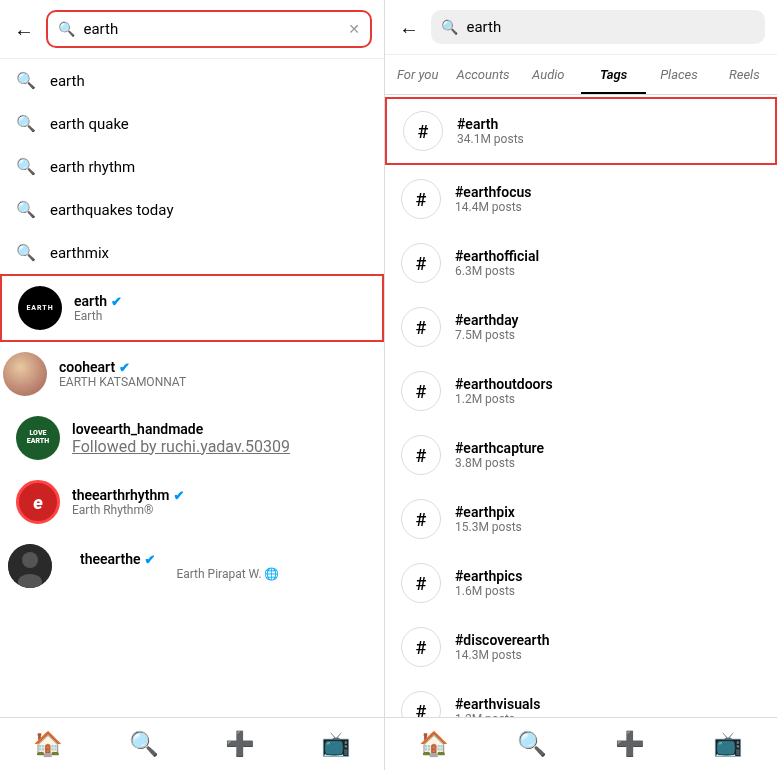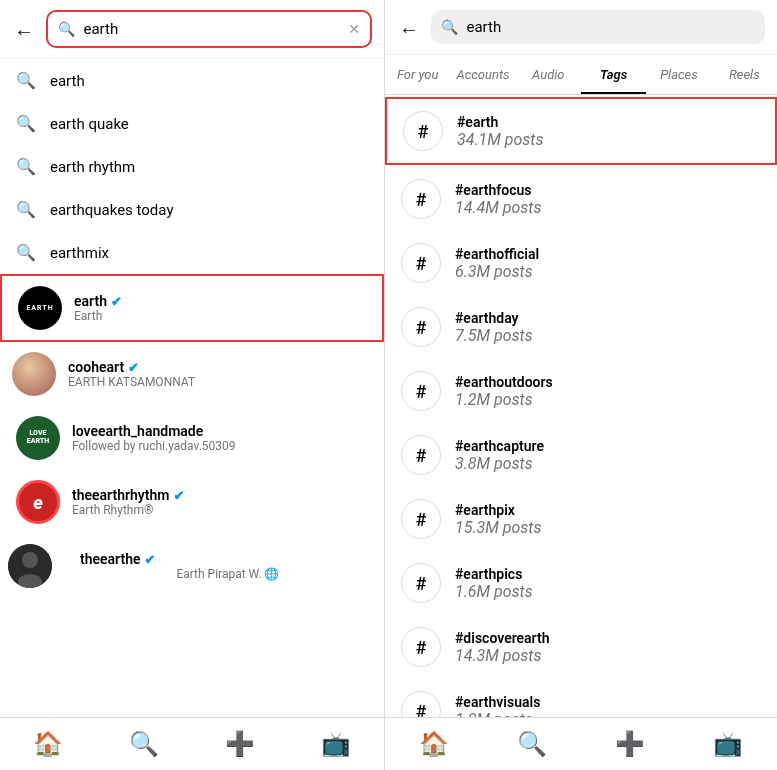--- a/index.html
+++ b/index.html
@@ -109,22 +109,23 @@
       color: #0095f6;
       font-size: 13px;
     }
 
     .account-sub {
       font-size: 12px;
       color: #737373;
     }
 
     .followed-by {
-      font-size: 12px;
+      font-size: 16px;
       color: #737373;
+      text-decoration: underline;
     }
 
     
     .bottom-nav {
       display: flex;
       justify-content: space-around;
       align-items: center;
       padding: 12px 0;
       border-top: 1px solid #dbdbdb;
     }
@@ -233,23 +234,22 @@
       flex: 1;
     }
 
     .tag-name {
       font-size: 14px;
       font-weight: 600;
       color: #000;
     }
 
     .tag-posts {
-      font-size: 16px;
+      font-size: 12px;
       color: #737373;
-      font-style: italic;
     }
 
     
     .avatar-img-cooheart {
       width: 44px;
       height: 44px;
       border-radius: 50%;
       background: radial-gradient(circle at 40% 35%, #e8c9a0 0%, #c4907a 50%, #a06050 100%);
       flex-shrink: 0;
     }
@@ -365,21 +365,21 @@
       </div>
       <div class="account-info">
         <div class="account-name">
           <span>earth</span>
           <span class="verified-badge">✔</span>
         </div>
         <div class="account-sub">Earth</div>
       </div>
     </div>
 
-    <div style="display:flex; align-items:center; padding: 10px 12px; gap:12px; cursor:pointer;">
+    <div style="display:flex; align-items:center; padding: 10px 3px; gap:12px; cursor:pointer;">
       <div class="avatar-img-cooheart"></div>
       <div class="account-info">
         <div class="account-name">
           <span>cooheart</span>
           <span class="verified-badge">✔</span>
         </div>
         <div class="account-sub">EARTH KATSAMONNAT</div>
       </div>
     </div>
 

